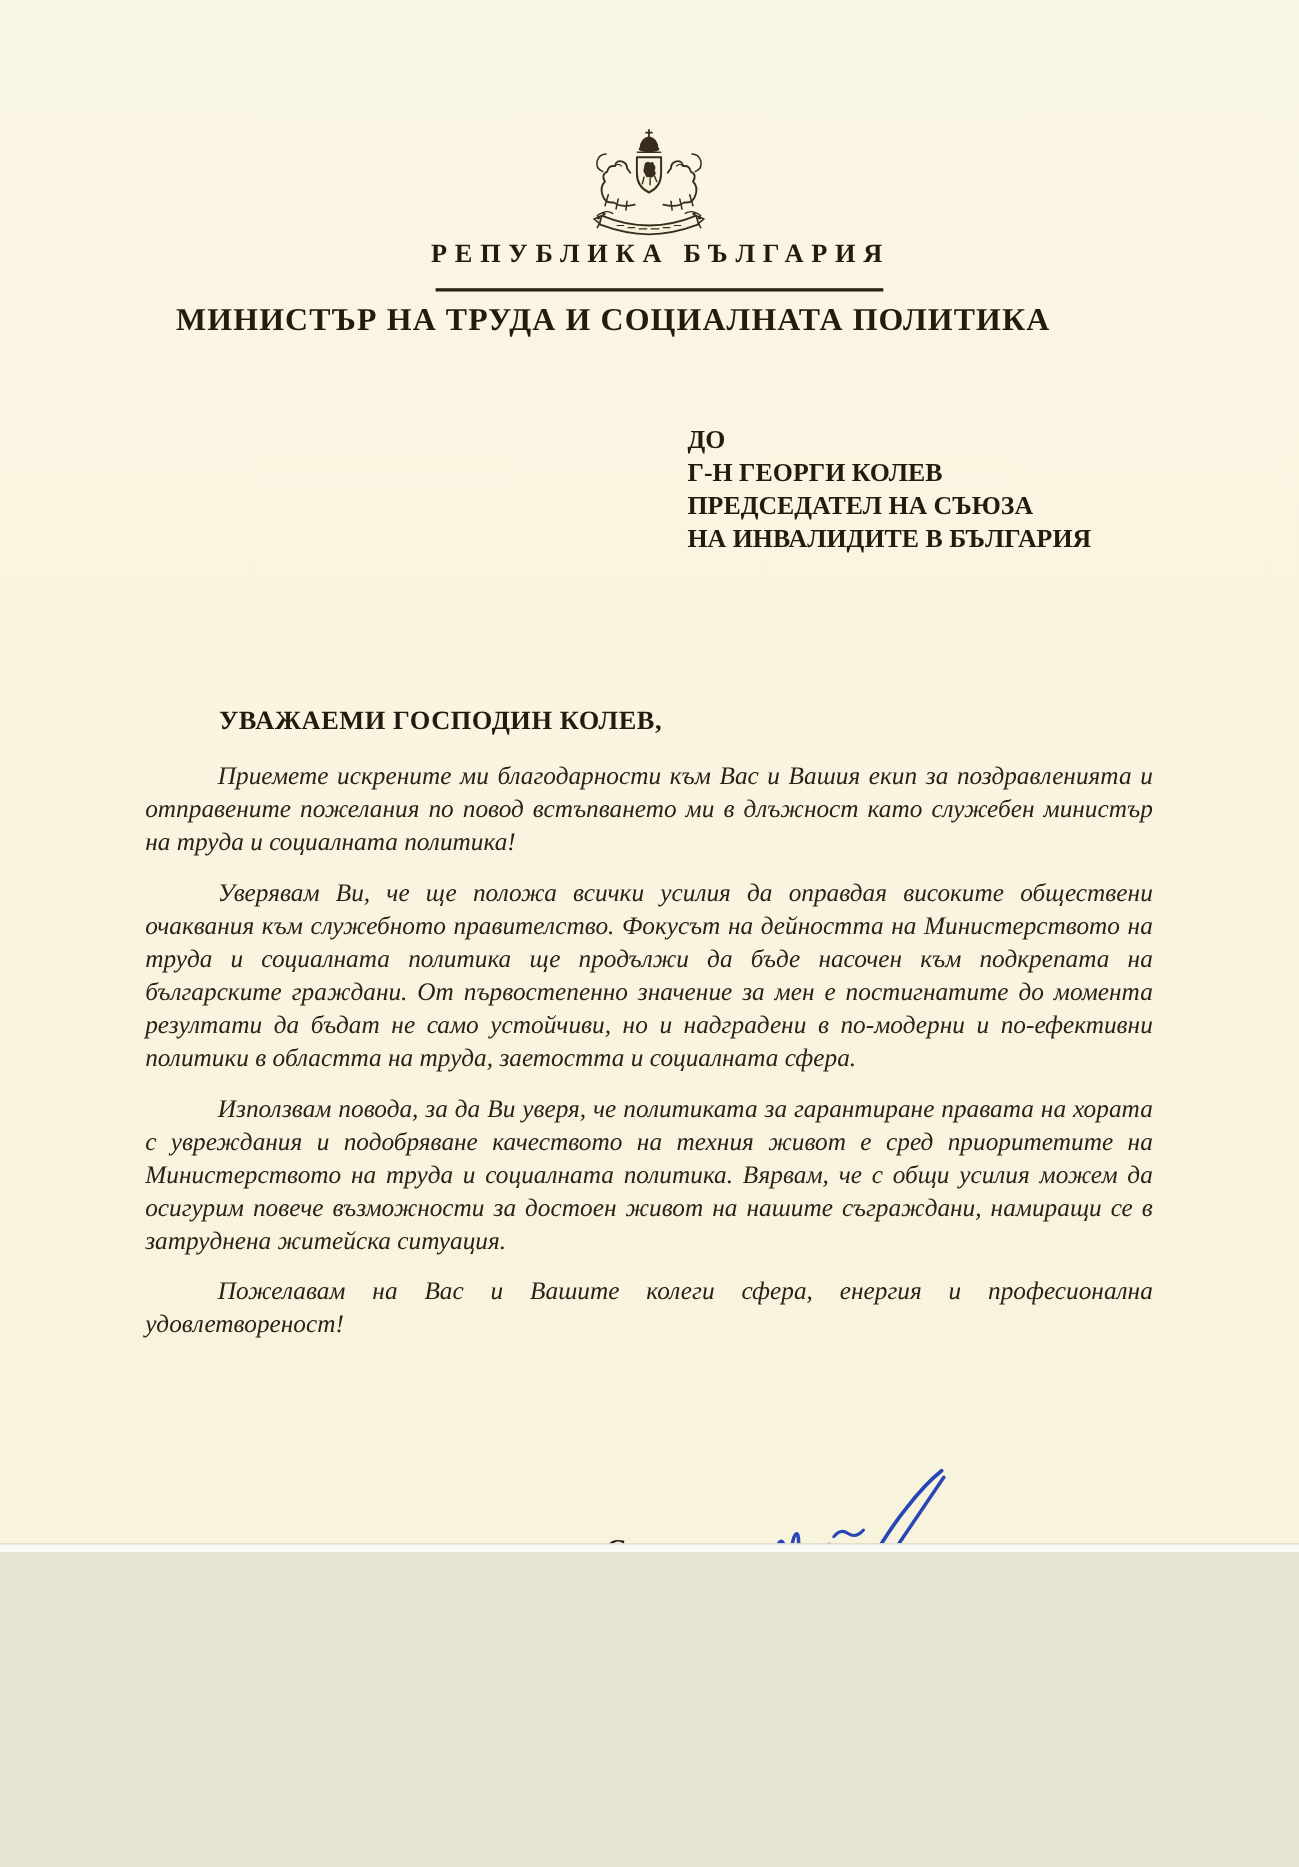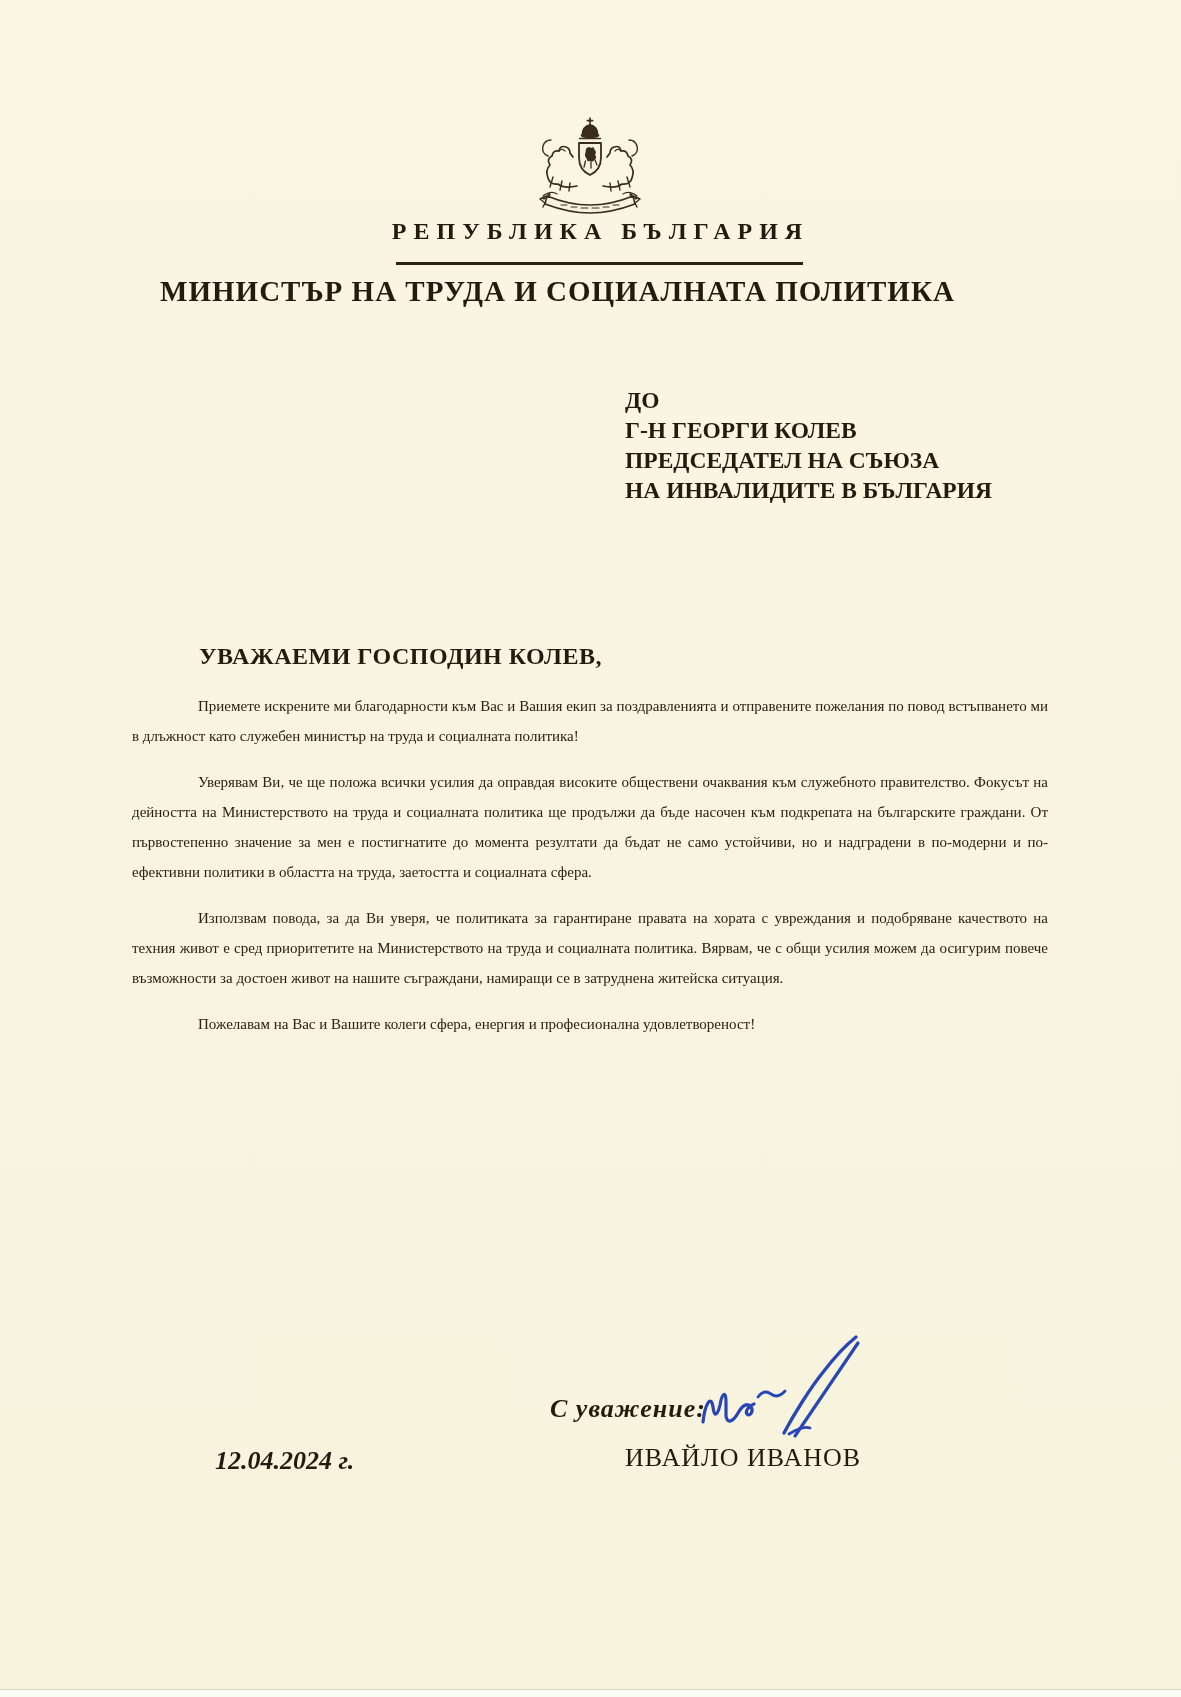--- a/index.html
+++ b/index.html
@@ -1,19 +1,19 @@
 <!DOCTYPE html>
 <html><head>
 <meta charset="utf-8">
 <style>
   html, body { margin: 0; padding: 0; background: #e8e4d4; }
   .page {
     position: relative;
     width: 1181px;
-    height: 1697px;
+    height: 1411px;
     margin: 0 auto;
     background: #faf5e2;
     background: linear-gradient(180deg, #faf6e4 0%, #f9f4df 55%, #f8f3dd 100%);
     font-family: "Liberation Serif", "DejaVu Serif", serif;
     color: #2a2014;
     overflow: hidden;
   }
   .abs { position: absolute; }
 
   .coat { left: 529px; top: 116px; }
@@ -55,24 +55,25 @@
     left: 199px; top: 643px;
     font-size: 24px;
     font-weight: bold;
     letter-spacing: 0.5px;
     color: #241b10;
   }
 
   .body-text {
     left: 132px; top: 691px;
     width: 916px;
-    font-size: 15px;
+    font-size: 23px;
     line-height: 30px;
     text-align: justify;
     color: #2a2117;
+    font-style: italic;
   }
   .body-text p {
     margin: 0 0 16px 0;
     text-indent: 66px;
   }
 
   .valediction {
     left: 550px; top: 1394px;
     font-size: 26px;
     font-weight: bold;

